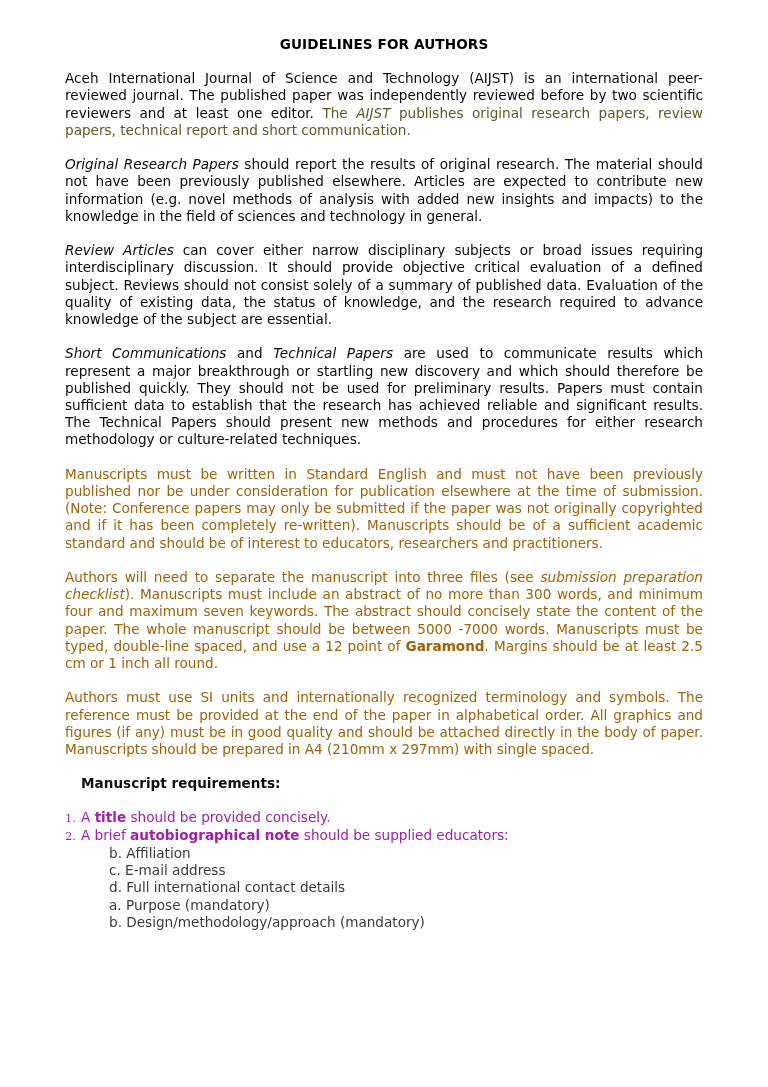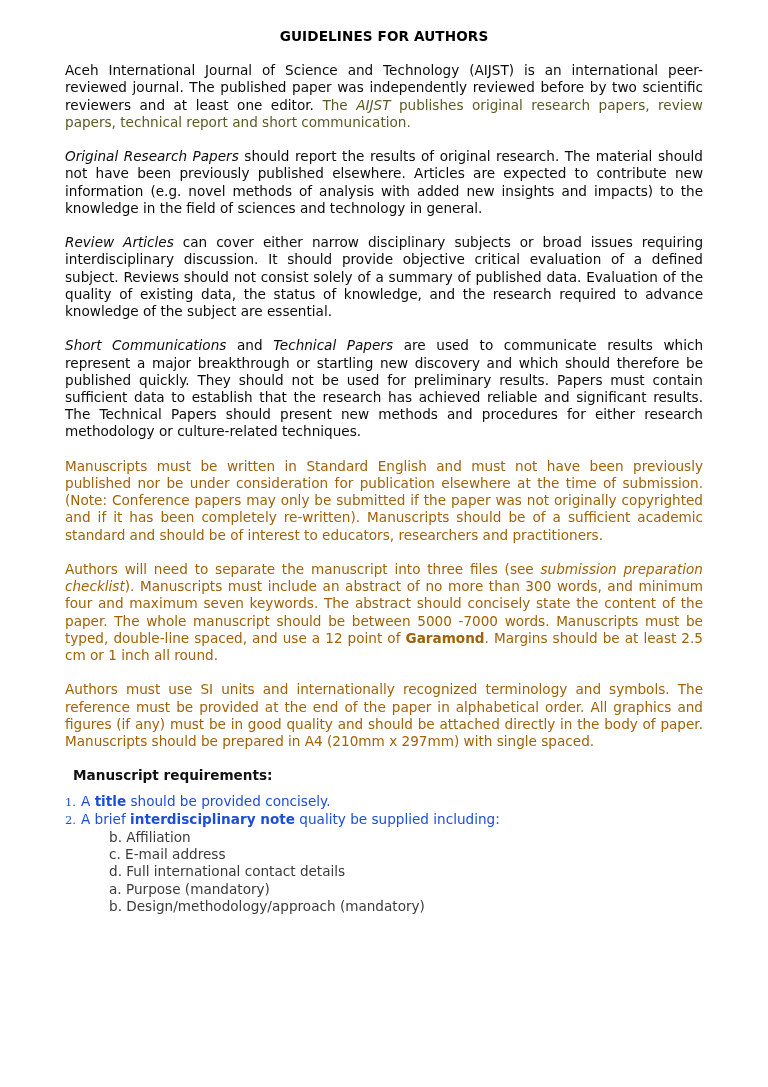--- a/index.html
+++ b/index.html
@@ -1,33 +1,33 @@
 <!DOCTYPE html>
 <html><head>
 <meta charset="utf-8">
 <style>
   html, body { margin: 0; padding: 0; background: #ffffff; }
   body { width: 768px; height: 1087px; overflow: hidden; position: relative; }
   .page {
-    position: absolute; left: 65px; top: 28px; width: 638px;
+    position: absolute; left: 65px; top: 36px; width: 638px;
     font-family: "DejaVu Sans", sans-serif;
     font-size: 13.6px; line-height: 17.2px; color: #111;
   }
   .title {
     text-align: center; font-weight: bold; font-size: 13.6px;
     margin: 0 0 17px 0; color: #000; letter-spacing: 0.1px;
   }
   p { margin: 0 0 17.2px 0; text-align: justify; text-align-last: left; }
   .black { color: #0a0a0a; }
   .gray { color: #a16207; }
   .olive { color: #5b5a25; margin-top: 40px; }
   i, em { font-style: italic; }
   b { font-weight: bold; }
-  .req-head { font-weight: bold; color: #111; margin: 8px; }
-  .ol-item { margin: 0; color: #1d4ed8; }
+  .req-head { font-weight: bold; color: #111; margin: 16px; }
+  .ol-item { margin: 0; color: #a21caf; }
   .ol-num { font-family: "DejaVu Serif", serif; font-size: 11.5px; display: inline-block; width: 16px; }
   .sub { margin: 0 0 0 44px; color: #3a3a3a; }
   .item3 { margin: 0; color: #3a3a3a; text-align: justify; text-align-last: left; }
 </style>
 </head>
 <body>
 
 <div class="page">
   <div class="title">GUIDELINES FOR AUTHORS</div>
 
@@ -42,20 +42,20 @@
   <p class="gray">Manuscripts must be written in Standard English and must not have been previously published nor be under consideration for publication elsewhere at the time of submission. (Note: Conference papers may only be submitted if the paper was not originally copyrighted and if it has been completely re-written). Manuscripts should be of a sufficient academic standard and should be of interest to educators, researchers and practitioners.</p>
 
   <p class="gray"><span>Authors will need to separate the manuscript into three files (see </span><i>submission preparation checklist</i><span>). Manuscripts must include an abstract of no more than 300 words, and minimum four and maximum seven keywords. The abstract should concisely state the content of the paper. The whole manuscript should be between 5000 -7000 words. Manuscripts must be typed, double-line spaced, and use a 12 point of </span><b>Garamond</b><span>. Margins should be at least 2.5 cm or 1 inch all round.</span></p>
 
   <p class="gray">Authors must use SI units and internationally recognized terminology and symbols. The reference must be provided at the end of the paper in alphabetical order. All graphics and figures (if any) must be in good quality and should be attached directly in the body of paper. Manuscripts should be prepared in A4 (210mm x 297mm) with single spaced.</p>
 
   <div class="req-head">Manuscript requirements:</div>
 
   <div class="ol-item"><span class="ol-num">1.</span><span>A </span><b>title</b><span> should be provided concisely.</span></div>
 
-  <div class="ol-item"><span class="ol-num">2.</span><span>A brief </span><b>interdisciplinary note</b><span> quality be supplied including:</span></div>
+  <div class="ol-item"><span class="ol-num">2.</span><span>A brief </span><b>autobiographical note</b><span> should be supplied educators:</span></div>
   <div class="sub">b. Affiliation</div>
   <div class="sub">c. E-mail address</div>
   <div class="sub">d. Full international contact details</div>
 
   <div class="sub">a. Purpose (mandatory)</div>
   <div class="sub">b. Design/methodology/approach (mandatory)</div>
 </div>
 
 </body></html>

